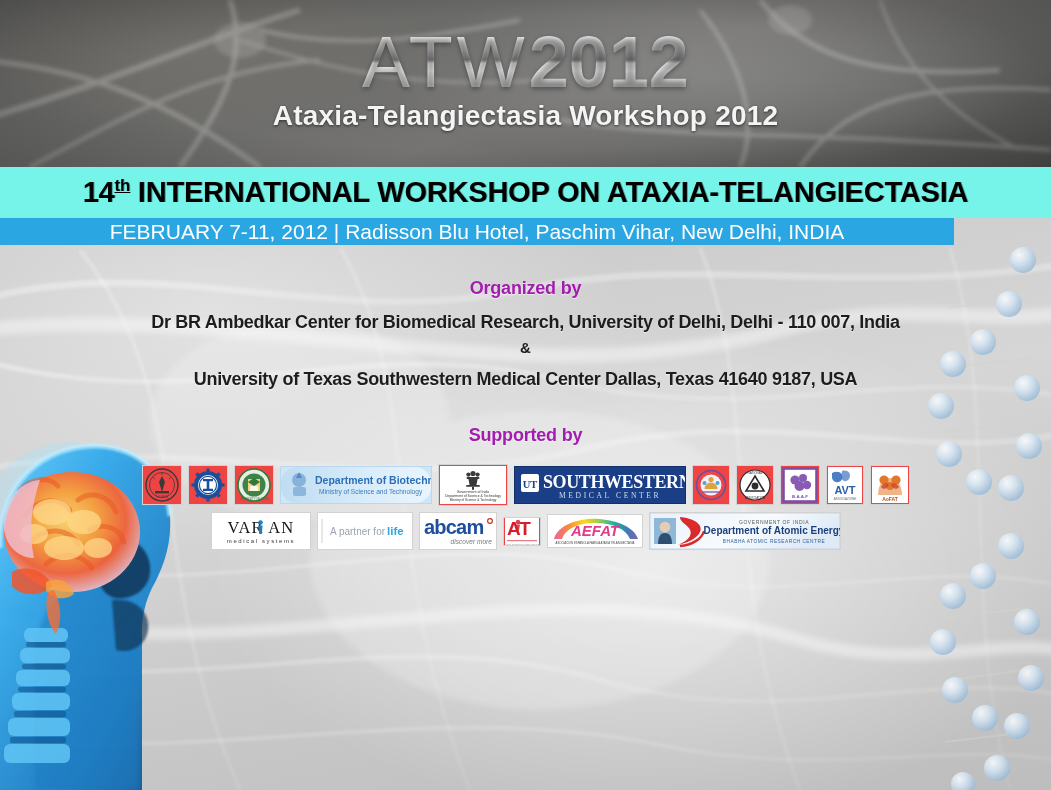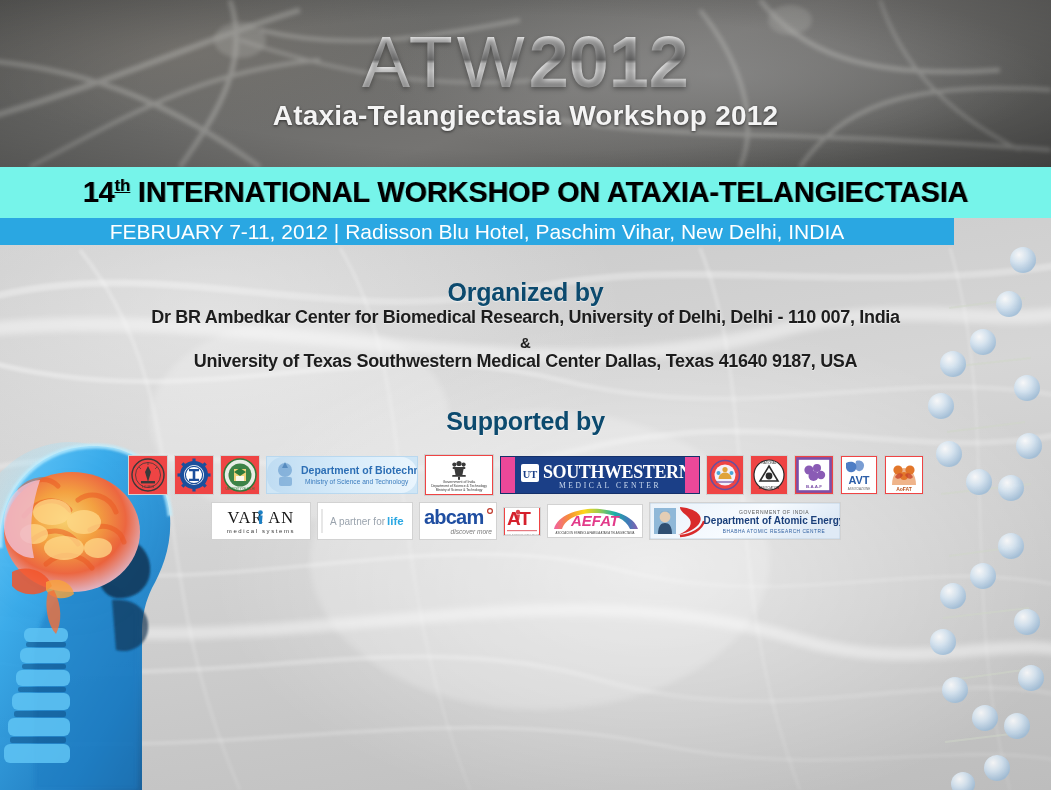--- a/index.html
+++ b/index.html
@@ -160,32 +160,33 @@
 
   
   .content {
     position: absolute;
     left: 0; right: 0;
     top: 245px;
     z-index: 4;
     text-align: center;
   }
   .sect-heading {
-    font-size: 25px;
+    font-size: 18px;
     font-weight: 700;
-    color: #0c4a6e;
+    color: #a21caf;
     letter-spacing: -0.2px;
     text-shadow: 0 1px 1px rgba(255,255,255,0.6);
   }
   .org-head { margin-top: 33px; }
   .org-line {
     font-size: 18px;
     font-weight: 700;
     color: #1d1d1d;
     letter-spacing: -0.3px;
+    margin-top: 13px;
     text-shadow: 0 1px 1px rgba(255,255,255,0.55);
   }
   .org-amp {
     font-size: 15px;
     font-weight: 700;
     color: #1d1d1d;
     margin-top: 6px;
   }
   .sup-head { margin-top: 35px; }
 
@@ -212,21 +213,21 @@
     justify-content: center;
     overflow: hidden;
     position: relative;
   }
   .logo-tile svg { display: block; }
 
   
   .t-seal { width: 40px; height: 40px; }
   .t-dbt  { width: 152px; height: 38px; background: #cfe6f6; border-color: #b9d8ef; }
   .t-dst  { width: 70px;  height: 42px; }
-  .t-uts  { width: 200px; height: 38px; background: #ec4899; border-color: #14306a; }
+  .t-uts  { width: 172px; height: 38px; background: #e5e5e5; border-color: #14306a; }
   .t-small{ width: 38px;  height: 40px; }
   .t-badge{ width: 40px;  height: 40px; }
 
   .t-varian { width: 100px; height: 38px; }
   .t-partner{ width: 96px;  height: 38px; }
   .t-abcam  { width: 78px;  height: 38px; }
   .t-atlogo { width: 38px;  height: 29px; }
   .t-aefat  { width: 96px;  height: 34px; }
   .t-dae    { width: 192px; height: 38px; }
 </style>

